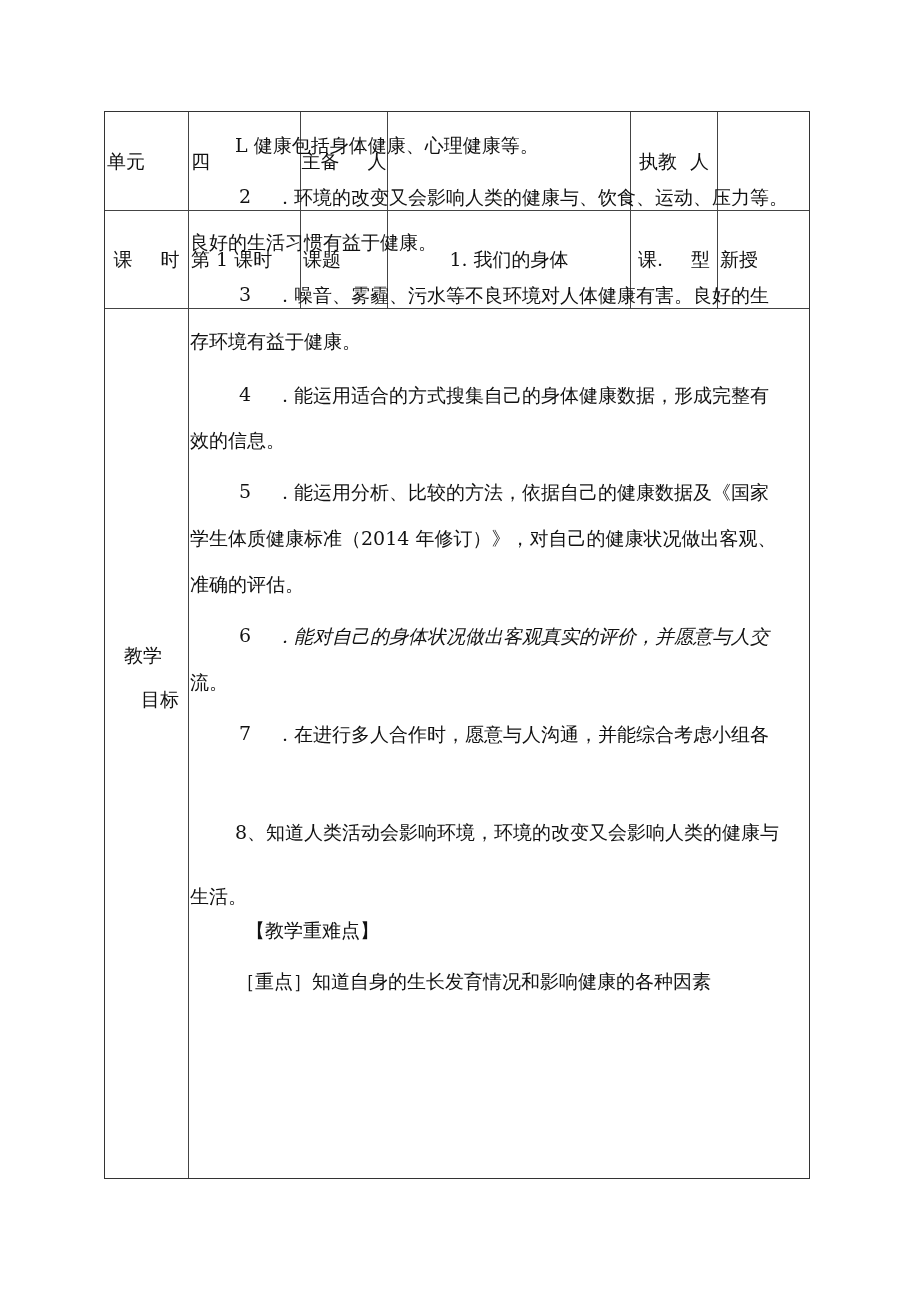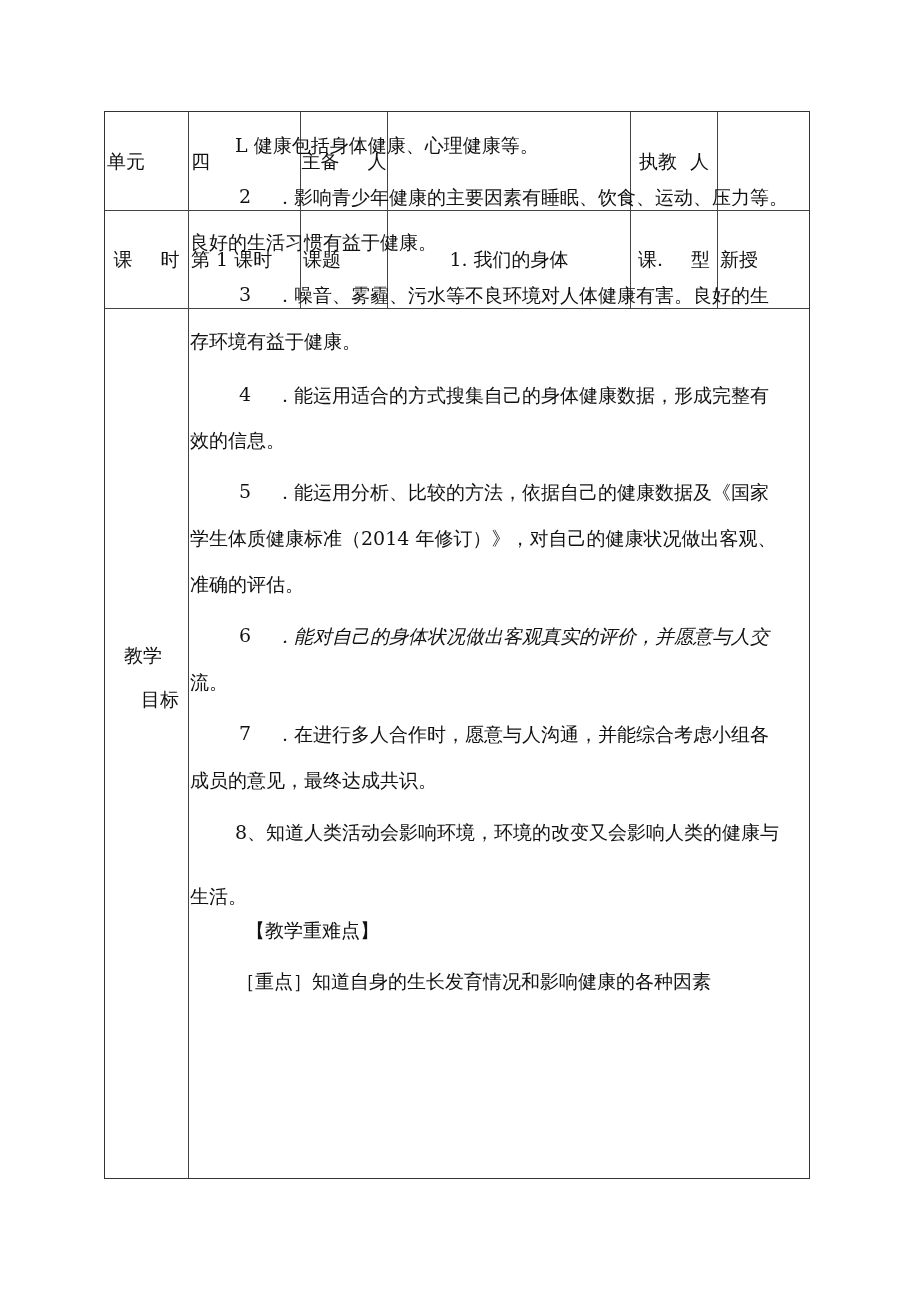--- a/index.html
+++ b/index.html
@@ -99,21 +99,21 @@
   <div class="cell" style="left:0; top:197px; width:83px; height:869px;">
     <span style="position:absolute; left:19px; top:337px;">教学</span>
     <span style="position:absolute; left:8px; top:381px;margin-left:28px;">目标</span>
   </div>
 
   <div class="content">
 
     <span class="p" style="left:45px; top:21px;">L 健康包括身体健康、心理健康等。</span>
 
     <span class="num" style="left:49px; top:73px;">2</span>
-    <span class="p" style="left:92px; top:73px;">. 影响青少年健康的主要因素有睡眠、饮食、运动、压力等。</span>
+    <span class="p" style="left:92px; top:73px;">. 环境的改变又会影响人类的健康与、饮食、运动、压力等。</span>
     <span class="p" style="left:0; top:118px;">良好的生活习惯有益于健康。</span>
 
     <span class="num" style="left:49px; top:171px;">3</span>
     <span class="p" style="left:92px; top:171px;">. 噪音、雾霾、污水等不良环境对人体健康有害。良好的生</span>
     <span class="p" style="left:0; top:217px;">存环境有益于健康。</span>
 
     <span class="num" style="left:49px; top:271px;">4</span>
     <span class="p" style="left:92px; top:271px;">. 能运用适合的方式搜集自己的身体健康数据，形成完整有</span>
     <span class="p" style="left:0; top:316px;">效的信息。</span>
 
@@ -121,21 +121,20 @@
     <span class="p" style="left:92px; top:368px;">. 能运用分析、比较的方法，依据自己的健康数据及《国家</span>
     <span class="p" style="left:0; top:414px;">学生体质健康标准（2014 年修订）》，对自己的健康状况做出客观、</span>
     <span class="p" style="left:0; top:460px;">准确的评估。</span>
 
     <span class="num" style="left:49px; top:512px;">6</span>
     <span class="p" style="left:92px; top:512px;font-style:italic;">. 能对自己的身体状况做出客观真实的评价，并愿意与人交</span>
     <span class="p" style="left:0; top:558px;">流。</span>
 
     <span class="num" style="left:49px; top:610px;">7</span>
     <span class="p" style="left:92px; top:610px;">. 在进行多人合作时，愿意与人沟通，并能综合考虑小组各</span>
-    <span class="p" style="left:0; top:656px;">成员的意见，最终达成共识。</span>
 
     <span class="p" style="left:45px; top:708px;">8、知道人类活动会影响环境，环境的改变又会影响人类的健康与</span>
     <span class="p" style="left:0; top:772px;">生活。</span>
 
     <span class="p" style="left:56px; top:806px;">【教学重难点】</span>
     <span class="p" style="left:46px; top:857px;">［重点］知道自身的生长发育情况和影响健康的各种因素</span>
   </div>
 </div>
 
 </body></html>

